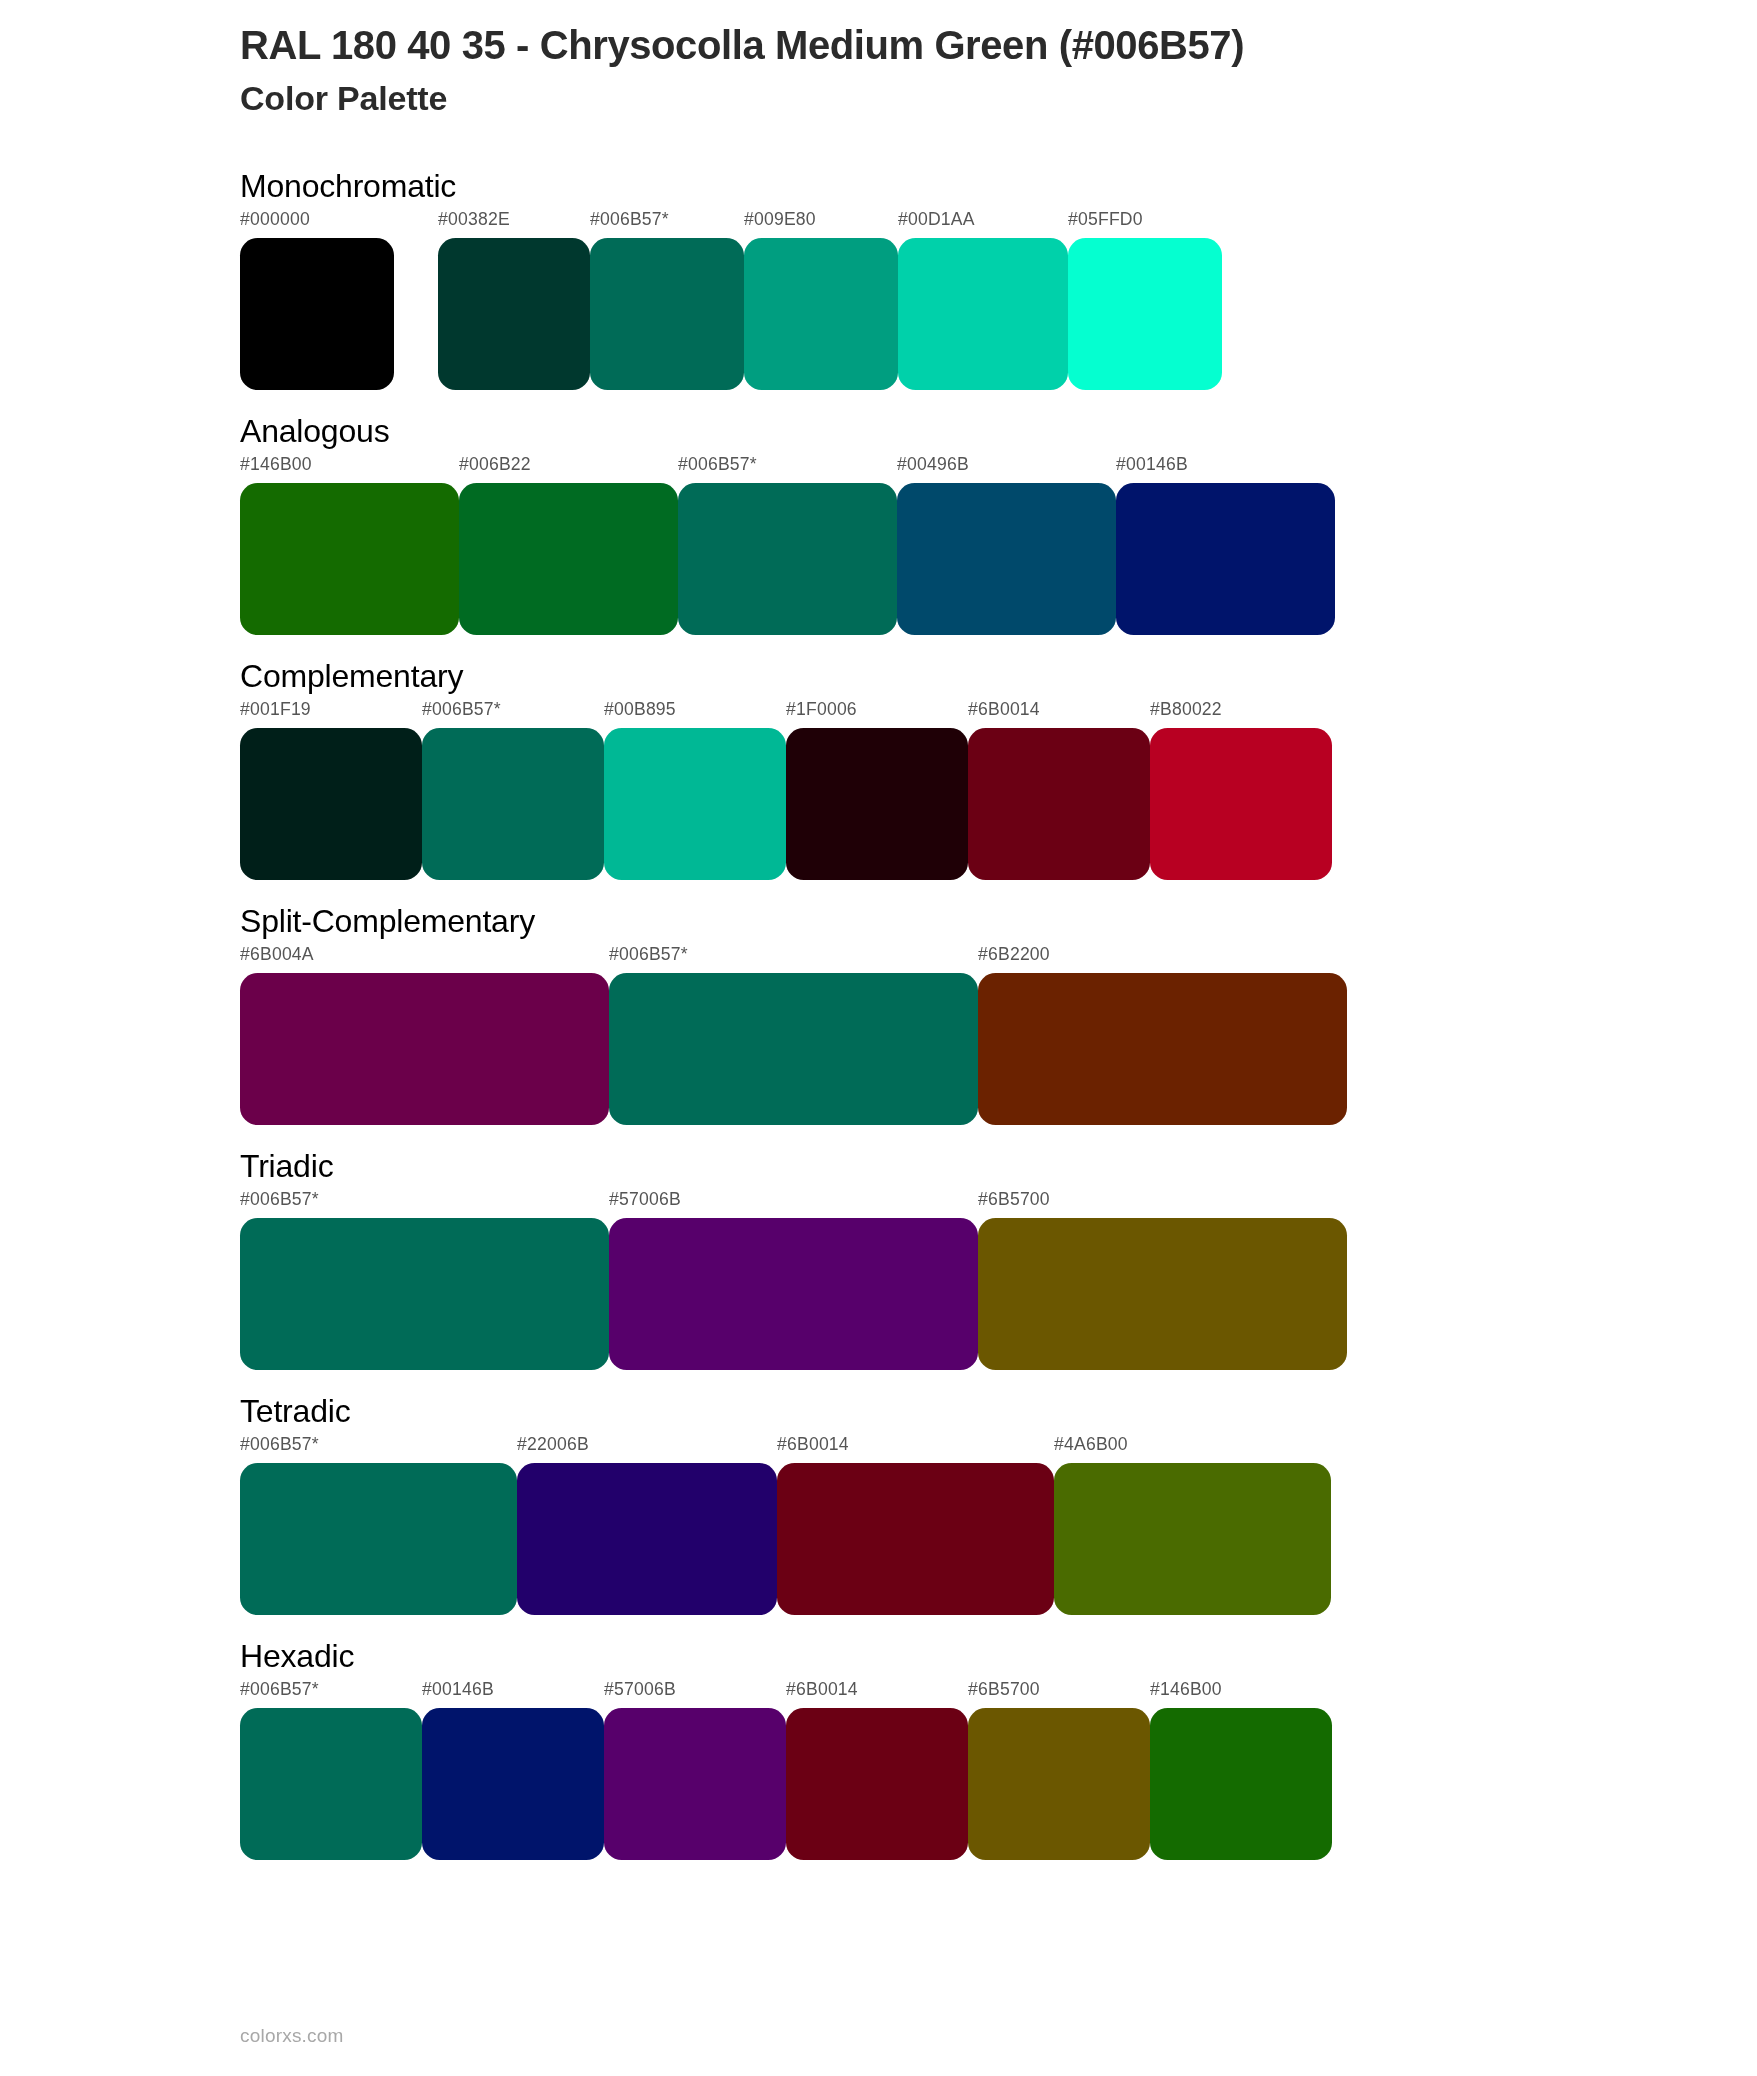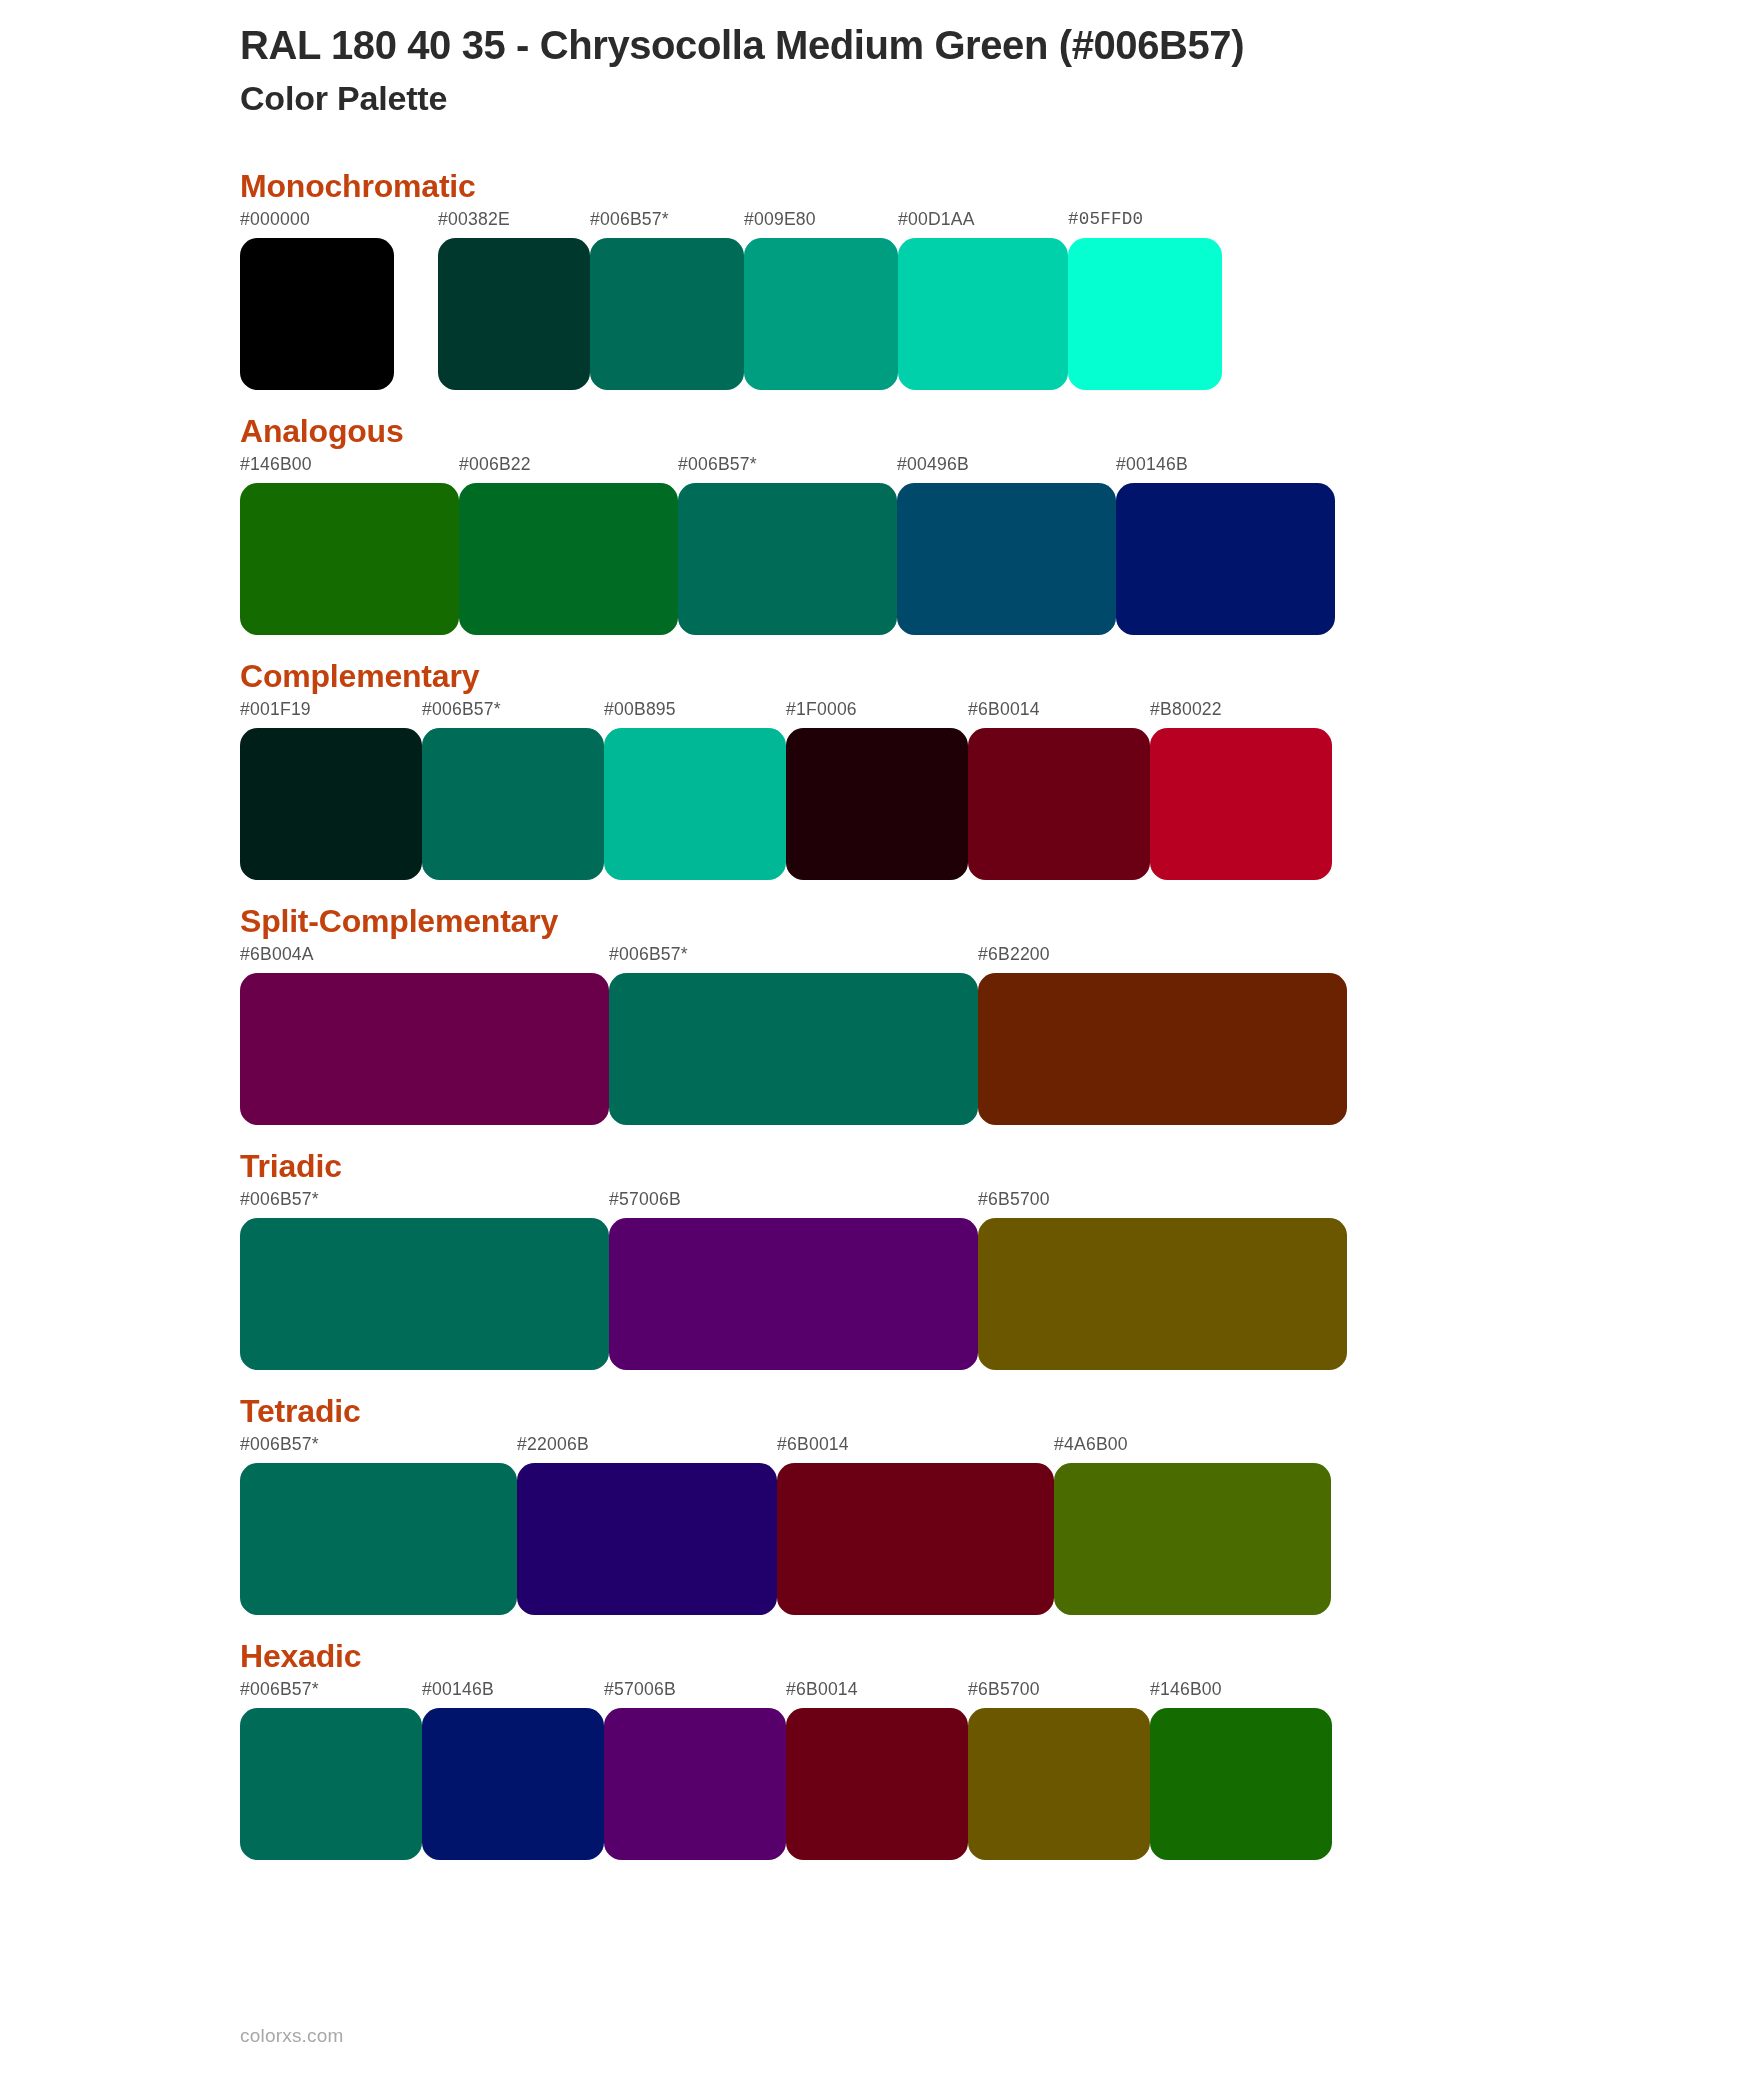--- a/index.html
+++ b/index.html
@@ -44,22 +44,22 @@
 
   .sections {
     margin-top: 48px;
   }
   .section {
     padding-left: 240px;
     margin-bottom: 21px;
   }
   .section-title {
     font-size: 32px;
-    font-weight: bold;
-    color: #c2410c;
+    font-weight: normal;
+    color: #000000;
     letter-spacing: -0.2px;
     margin: 0 0 4.8px 0;
     line-height: 1.25;
   }
   .swatch-row {
     position: relative;
     display: flex;
     align-items: flex-end;
   }
   .swatch {
@@ -115,21 +115,21 @@
             <div class="swatch-chip" style="background: rgb(0, 107, 87); z-index: 4;"></div>
           </div>
           <div class="swatch" style="width: 154px;">
             <div class="swatch-label">#009E80</div>
             <div class="swatch-chip" style="background: rgb(0, 158, 128); z-index: 3;"></div>
           </div>
           <div class="swatch" style="width: 170px;">
             <div class="swatch-label">#00D1AA</div>
             <div class="swatch-chip" style="background: rgb(0, 209, 170); z-index: 2;"></div>
           </div>
-          <div class="swatch" style="width: 154px; font-family: Liberation Mono, monospace;">
+          <div class="swatch" style="width: 154px;">
             <div class="swatch-label">#05FFD0</div>
             <div class="swatch-chip" style="background: rgb(5, 255, 208); z-index: 1;"></div>
           </div>
         </div>
       </div>
       <div class="section">
         <div class="section-title">Analogous</div>
         <div class="swatch-row">
           <div class="swatch" style="width: 219px;">
             <div class="swatch-label">#146B00</div>

